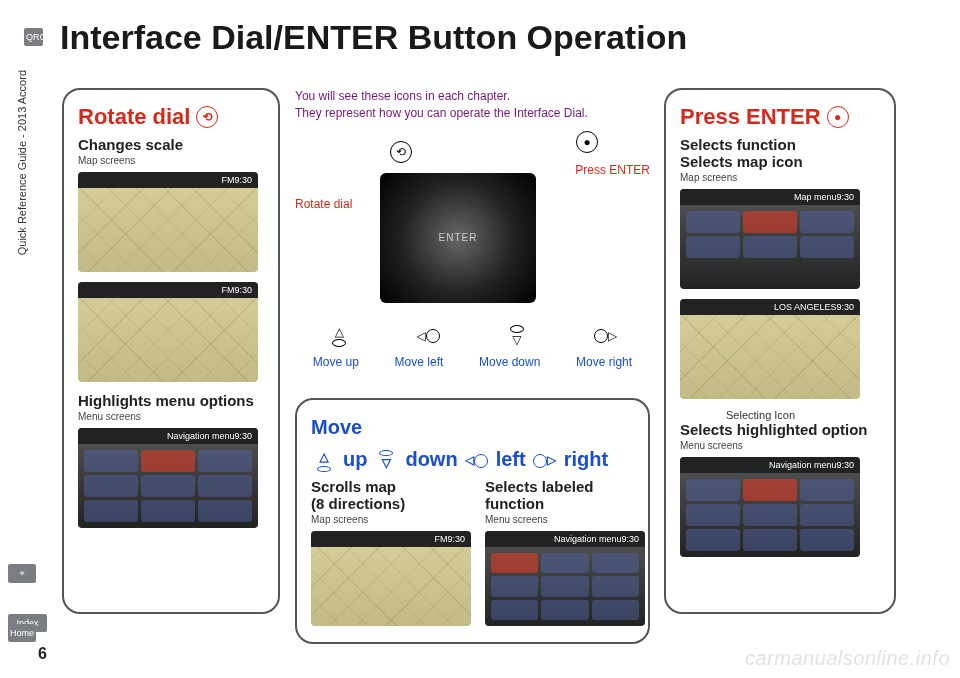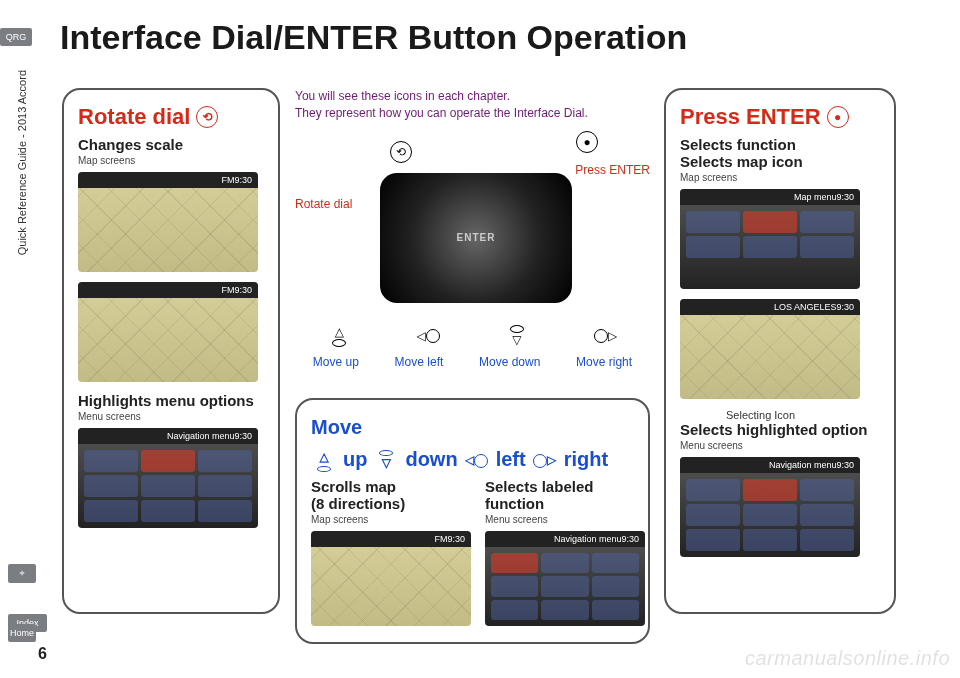--- a/index.html
+++ b/index.html
@@ -19,22 +19,22 @@
     font-weight: bold;
     color: #1a1a1a;
   }
   .page-number {
     position: absolute;
     left: 38px; bottom: 15px;
     font-size: 16px; font-weight: bold;
   }
   .side-tabs {
     position: absolute;
-    left: 0; top: 28px;
-    width: 32px;
+    left: 24px; top: 28px;
+    width: 19px;
   }
   .tab {
     background: #7a7d82;
     color: #fff;
     font-size: 9px;
     text-align: center;
     border-radius: 2px;
     padding: 4px 2px;
     margin-bottom: 6px;
     cursor: pointer;
@@ -129,25 +129,25 @@
   }
   .screenshot .menu div.hi { background:rgba(220,60,40,.6); }
   .screenshot.small { width:160px; height:95px; }
   .desc-text { font-size:12px; color:#701a75; line-height:1.45; margin-bottom:10px;}
   .dial-fig {
     position: relative;
     width: 355px; height: 240px;
   }
   .dial-photo {
     position:absolute; left:85px; top:40px;
-    width:192px; height:130px;
+    width:156px; height:130px;
     background: radial-gradient(circle at 50% 50%, #666 0%, #222 55%, #000 100%);
-    border-radius:17px;
+    border-radius:6px;
     display:flex; align-items:center; justify-content:center;
-    color:#ccc; font-size:10px; letter-spacing:1px;font-weight:bold;
+    color:#ccc; font-size:10px; letter-spacing:1px;
   }
   .arrow-lbl {
     position:absolute; font-size:12px;
   }
   .arrow-lbl.red{color:#d42a1a;}
   .glyph {
     display:inline-flex; align-items:center; justify-content:center;
     width:22px; height:22px;
     border:1.5px solid currentColor; border-radius:50%;
     font-size:12px;

